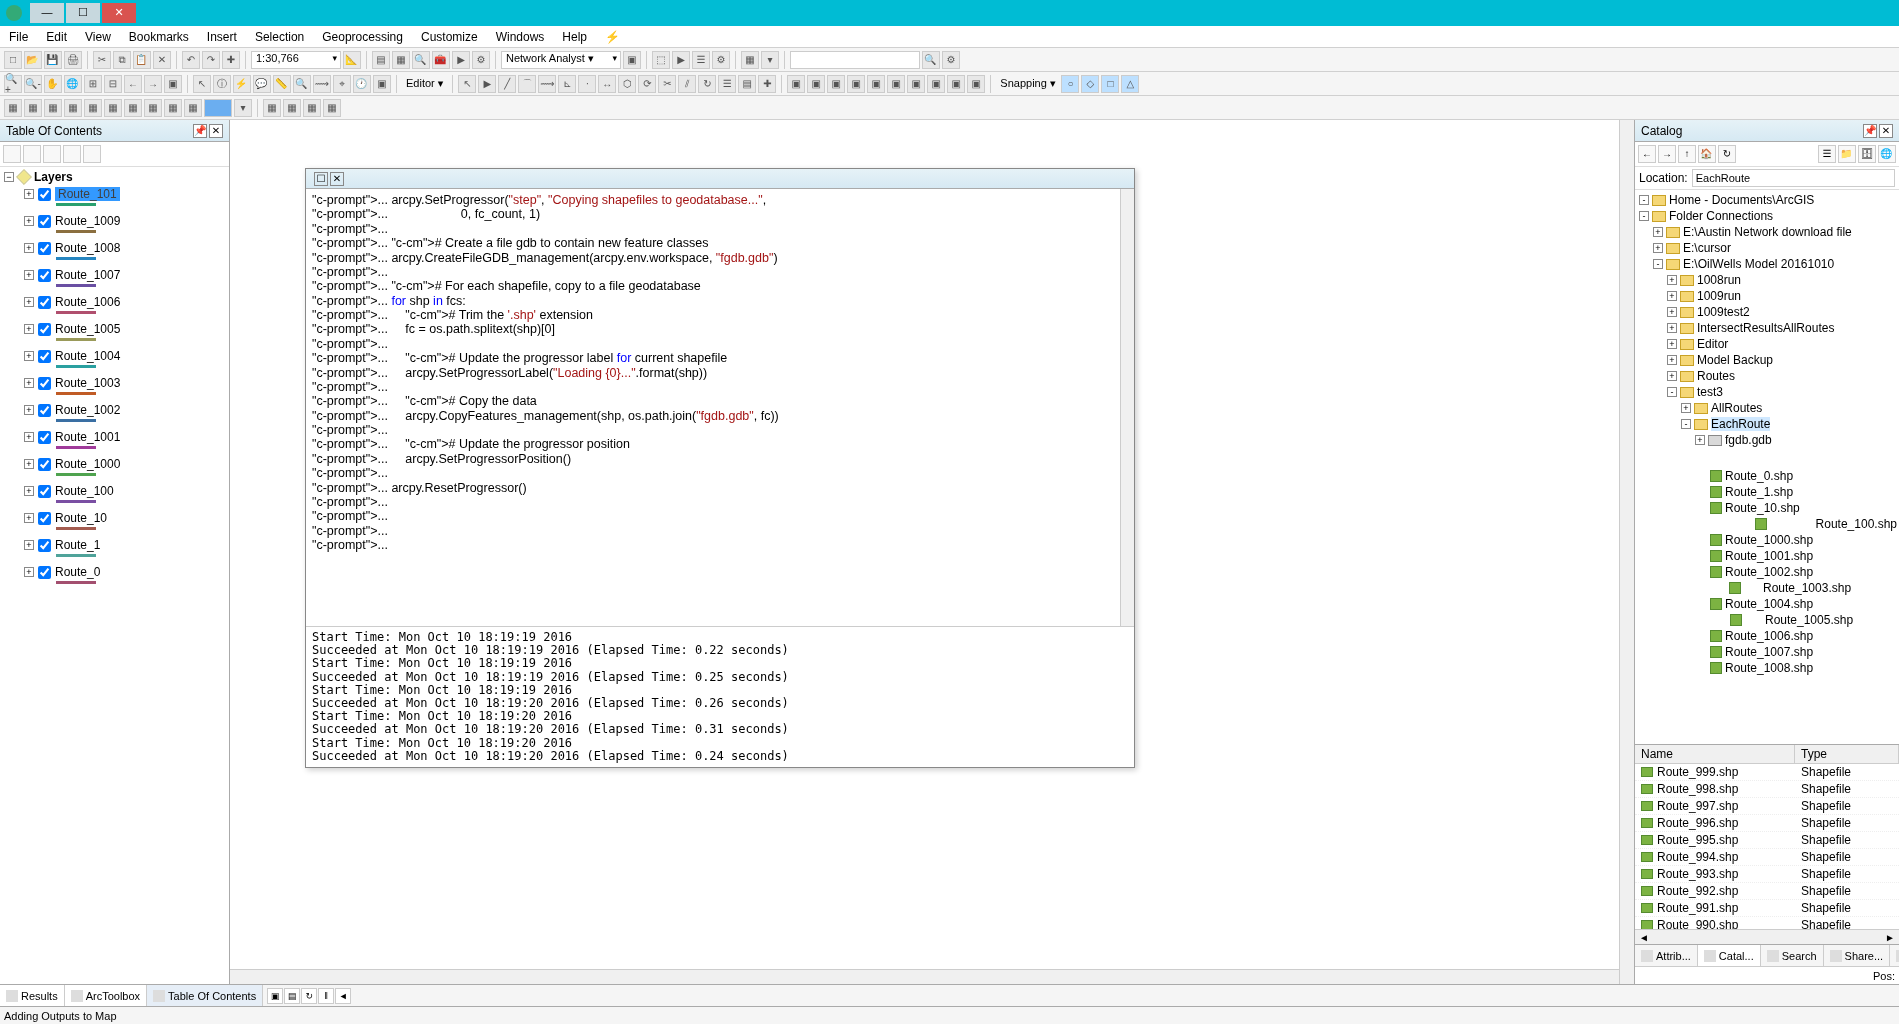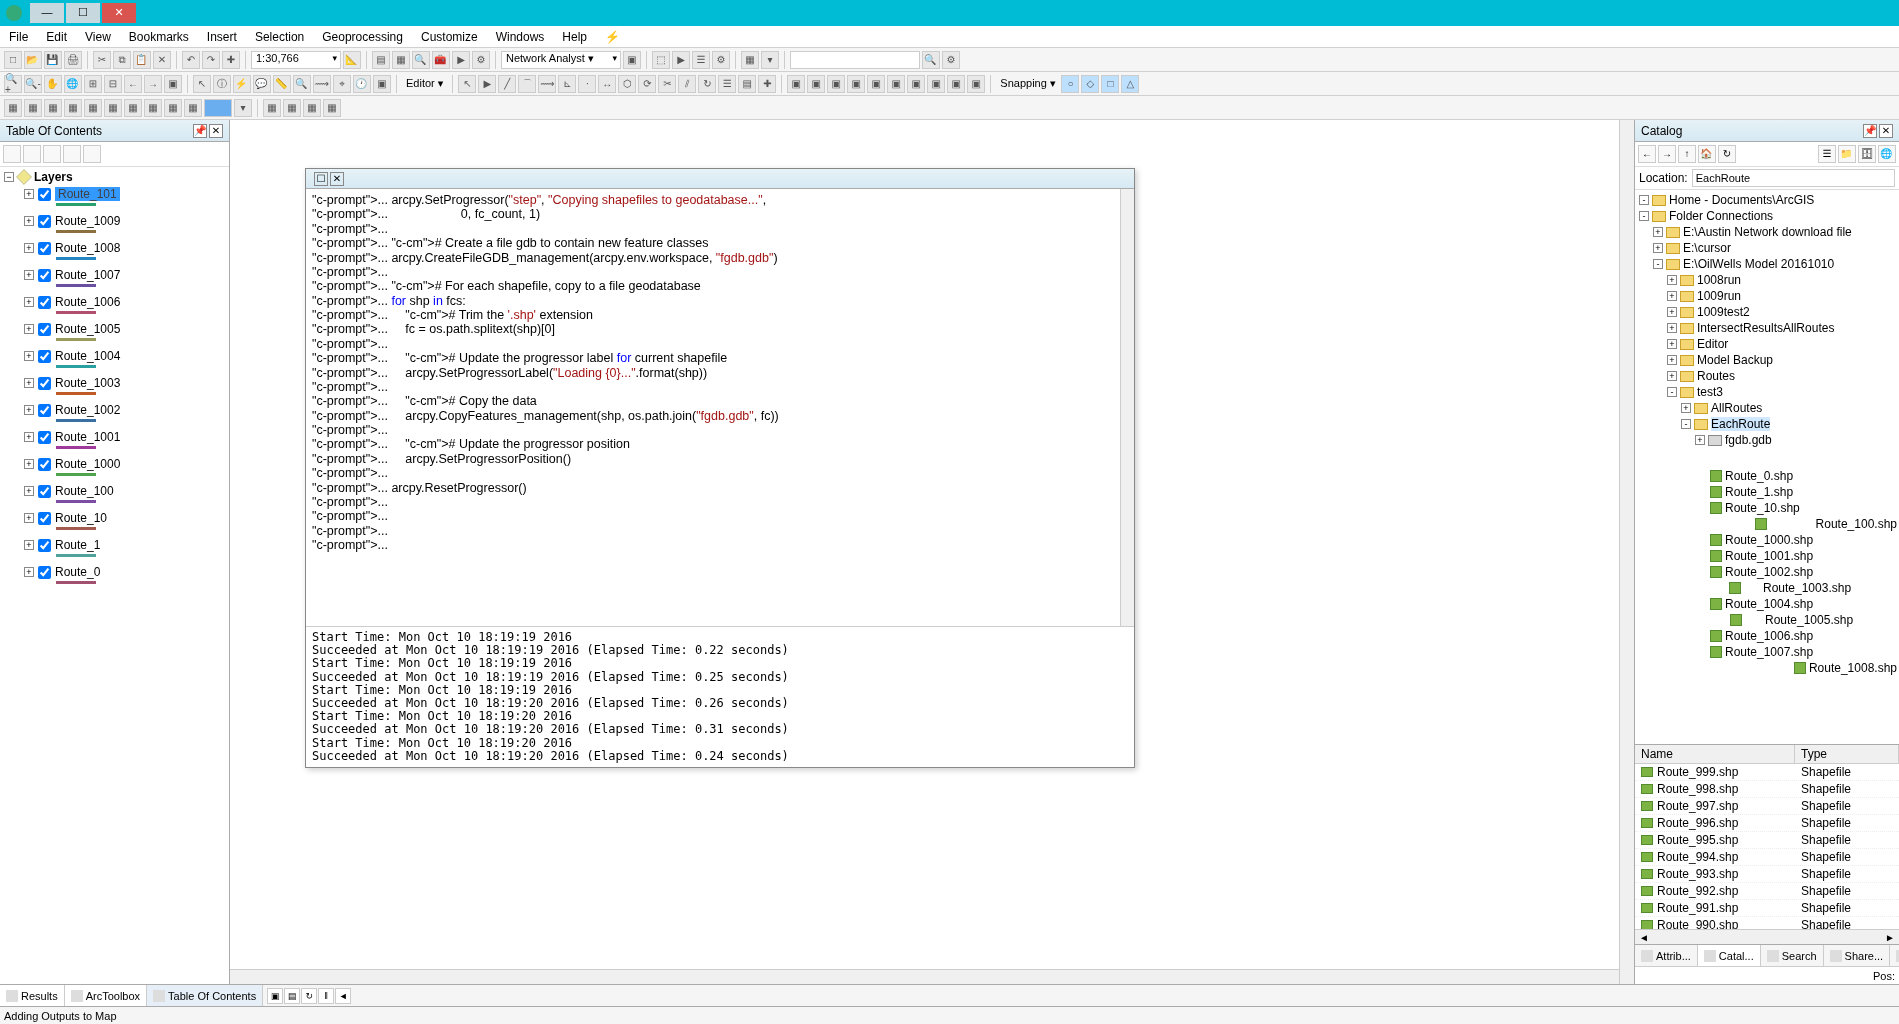--- a/index.html
+++ b/index.html
@@ -561,21 +561,21 @@
         <div class="node" style="padding-left: 58px;">
           <span style="width:12px;display:inline-block"></span>
           <span class="shp"></span>
           <span class="lbl">Route_1006.shp</span>
         </div>
         <div class="node" style="padding-left: 58px;">
           <span style="width:12px;display:inline-block"></span>
           <span class="shp"></span>
           <span class="lbl">Route_1007.shp</span>
         </div>
-        <div class="node" style="padding-left: 58px; justify-content: flex-end;">
+        <div class="node" style="padding-left: 58px;">
           <span style="width:12px;display:inline-block"></span>
           <span class="shp"></span>
           <span class="lbl">Route_1008.shp</span>
         </div>
       </div>
     <div class="cat-grid">
       <div class="hdr">
         <div style="width:160px;">Name</div>
         <div style="flex:1;">Type</div>
       </div>

